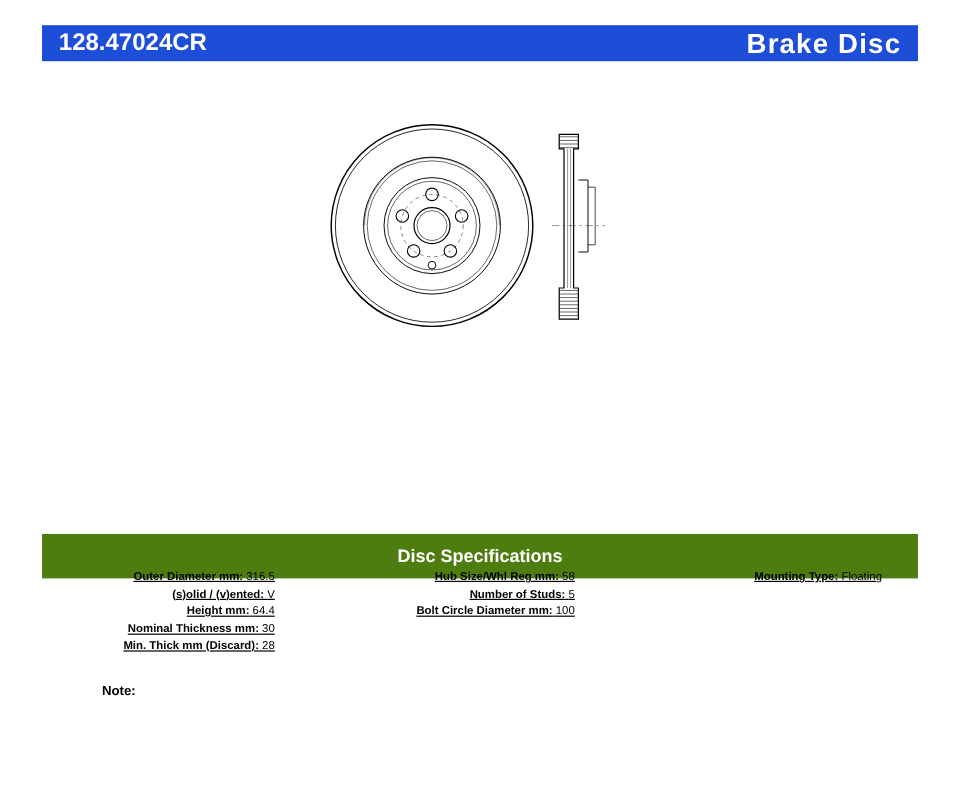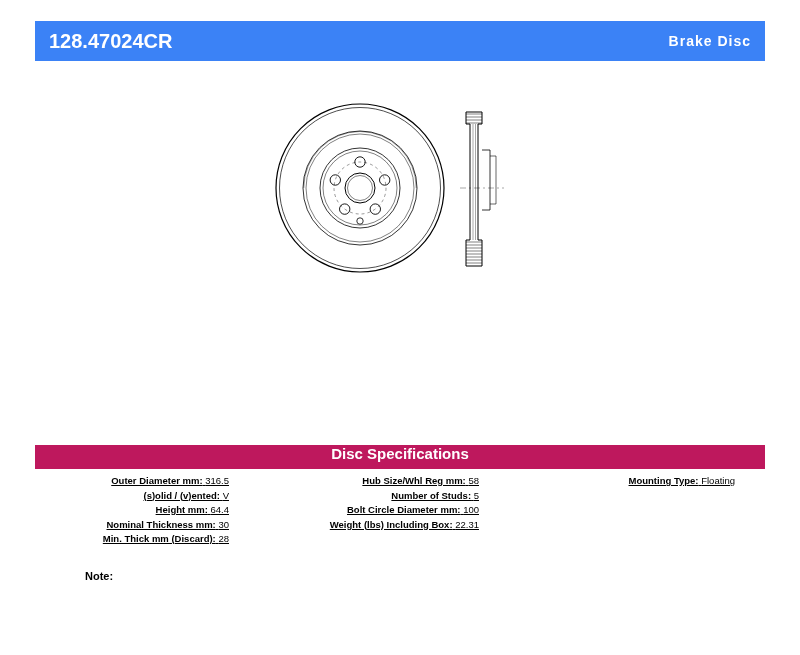--- a/index.html
+++ b/index.html
@@ -15,61 +15,61 @@
     position: relative;
     overflow: hidden;
   }
 
   
   .header-bar {
     position: absolute;
     left: 35px;
     top: 21px;
     width: 730px;
-    height: 40px;
-    background: #3b82f6;
+    height: 30px;
+    background: #1d4ed8;
     display: flex;
     align-items: center;
     justify-content: space-between;
     padding: 0 14px;
   }
   .header-title {
     color: #ffffff;
     font-size: 20px;
     font-weight: bold;
     letter-spacing: 0px;
     white-space: nowrap;
   }
   .header-right {
     color: #ffffff;
-    font-size: 14px;
+    font-size: 23px;
     font-weight: bold;
     letter-spacing: 1px;
     white-space: nowrap;
   }
 
   
   .drawing {
     position: absolute;
     left: 270px;
     top: 90px;
     width: 280px;
     height: 200px;
   }
 
   
   .spec-bar {
     position: absolute;
     left: 35px;
     top: 445px;
     width: 730px;
-    height: 24px;
-    background: #be185d;
+    height: 37px;
+    background: #4d7c0f;
     display: flex;
-    align-items: flex-start;
+    align-items: center;
     justify-content: center;
   }
   .spec-bar-title {
     color: #ffffff;
     font-size: 15px;
     font-weight: bold;
   }
 
   
   .spec-cols {
@@ -229,24 +229,20 @@
       <span>58</span>
     </div>
     <div class="spec-line">
       <b>Number of Studs:</b>
       <span>5</span>
     </div>
     <div class="spec-line">
       <b>Bolt Circle Diameter mm:</b>
       <span>100</span>
     </div>
-    <div class="spec-line">
-      <b>Weight (lbs) Including Box:</b>
-      <span>22.31</span>
-    </div>
   </div>
 
   <div class="col col-right">
     <div class="spec-line">
       <b>Mounting Type:</b>
       <span>Floating</span>
     </div>
   </div>
 
 </div>

